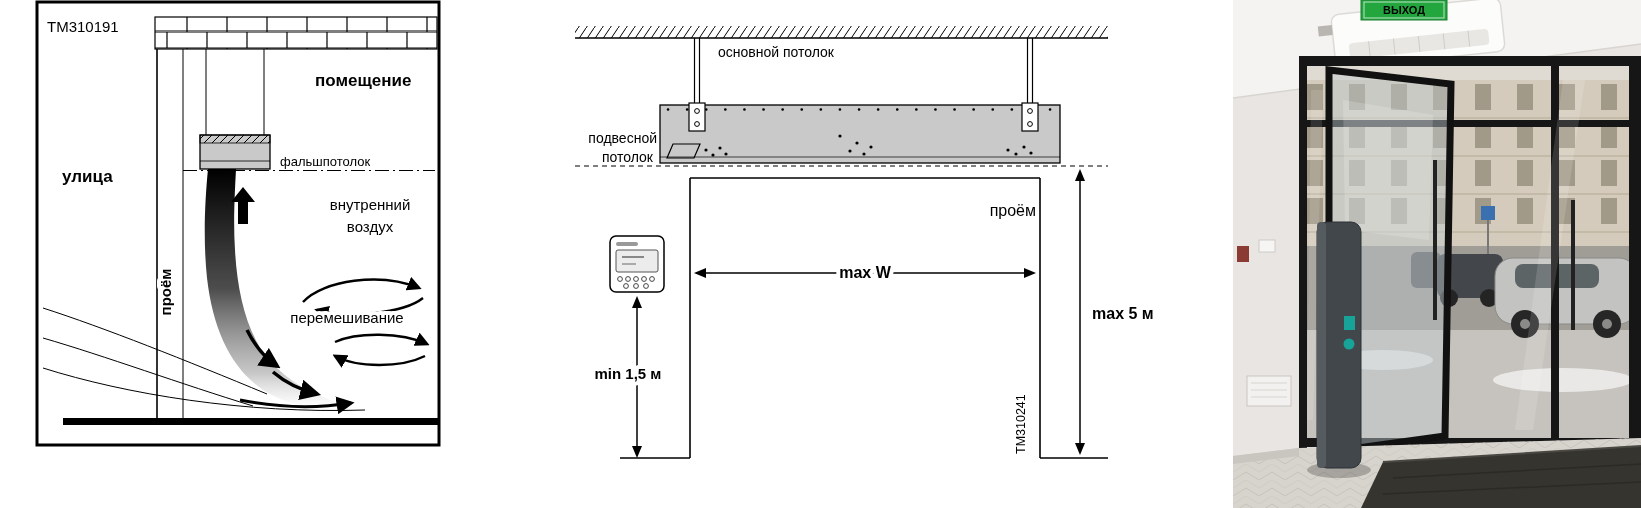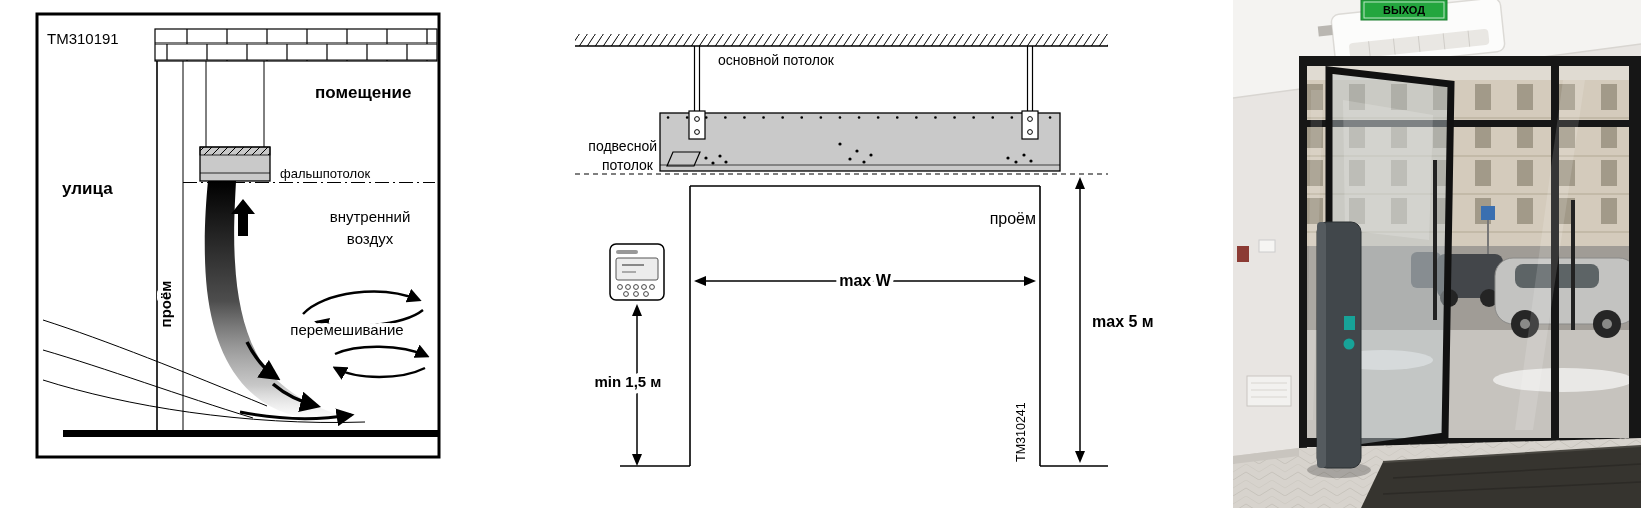--- a/index.html
+++ b/index.html
@@ -1,20 +1,20 @@
 <!DOCTYPE html>
 <html><head>
 <meta charset="utf-8">
 <style>
   html,body{margin:0;padding:0;background:#fff;}
   body{width:1641px;height:508px;position:relative;overflow:hidden;
        font-family:"Liberation Sans", sans-serif;}
   .panel{position:absolute;}
-  #fig1{left:35px;top:12px;}
-  #fig2{left:570px;top:24px;}
+  #fig1{left:35px;top:0;}
+  #fig2{left:570px;top:16px;}
   #photo{left:1233px;top:0;}
   svg text{font-family:"Liberation Sans", sans-serif;fill:#000;}
   .halo{paint-order:stroke;stroke:#fff;stroke-width:8px;stroke-linejoin:round;}
 </style>
 </head>
 <body>
 
 <div class="panel" id="fig1">
 <svg width="406" height="447" viewBox="0 0 406 447">
   <defs>

